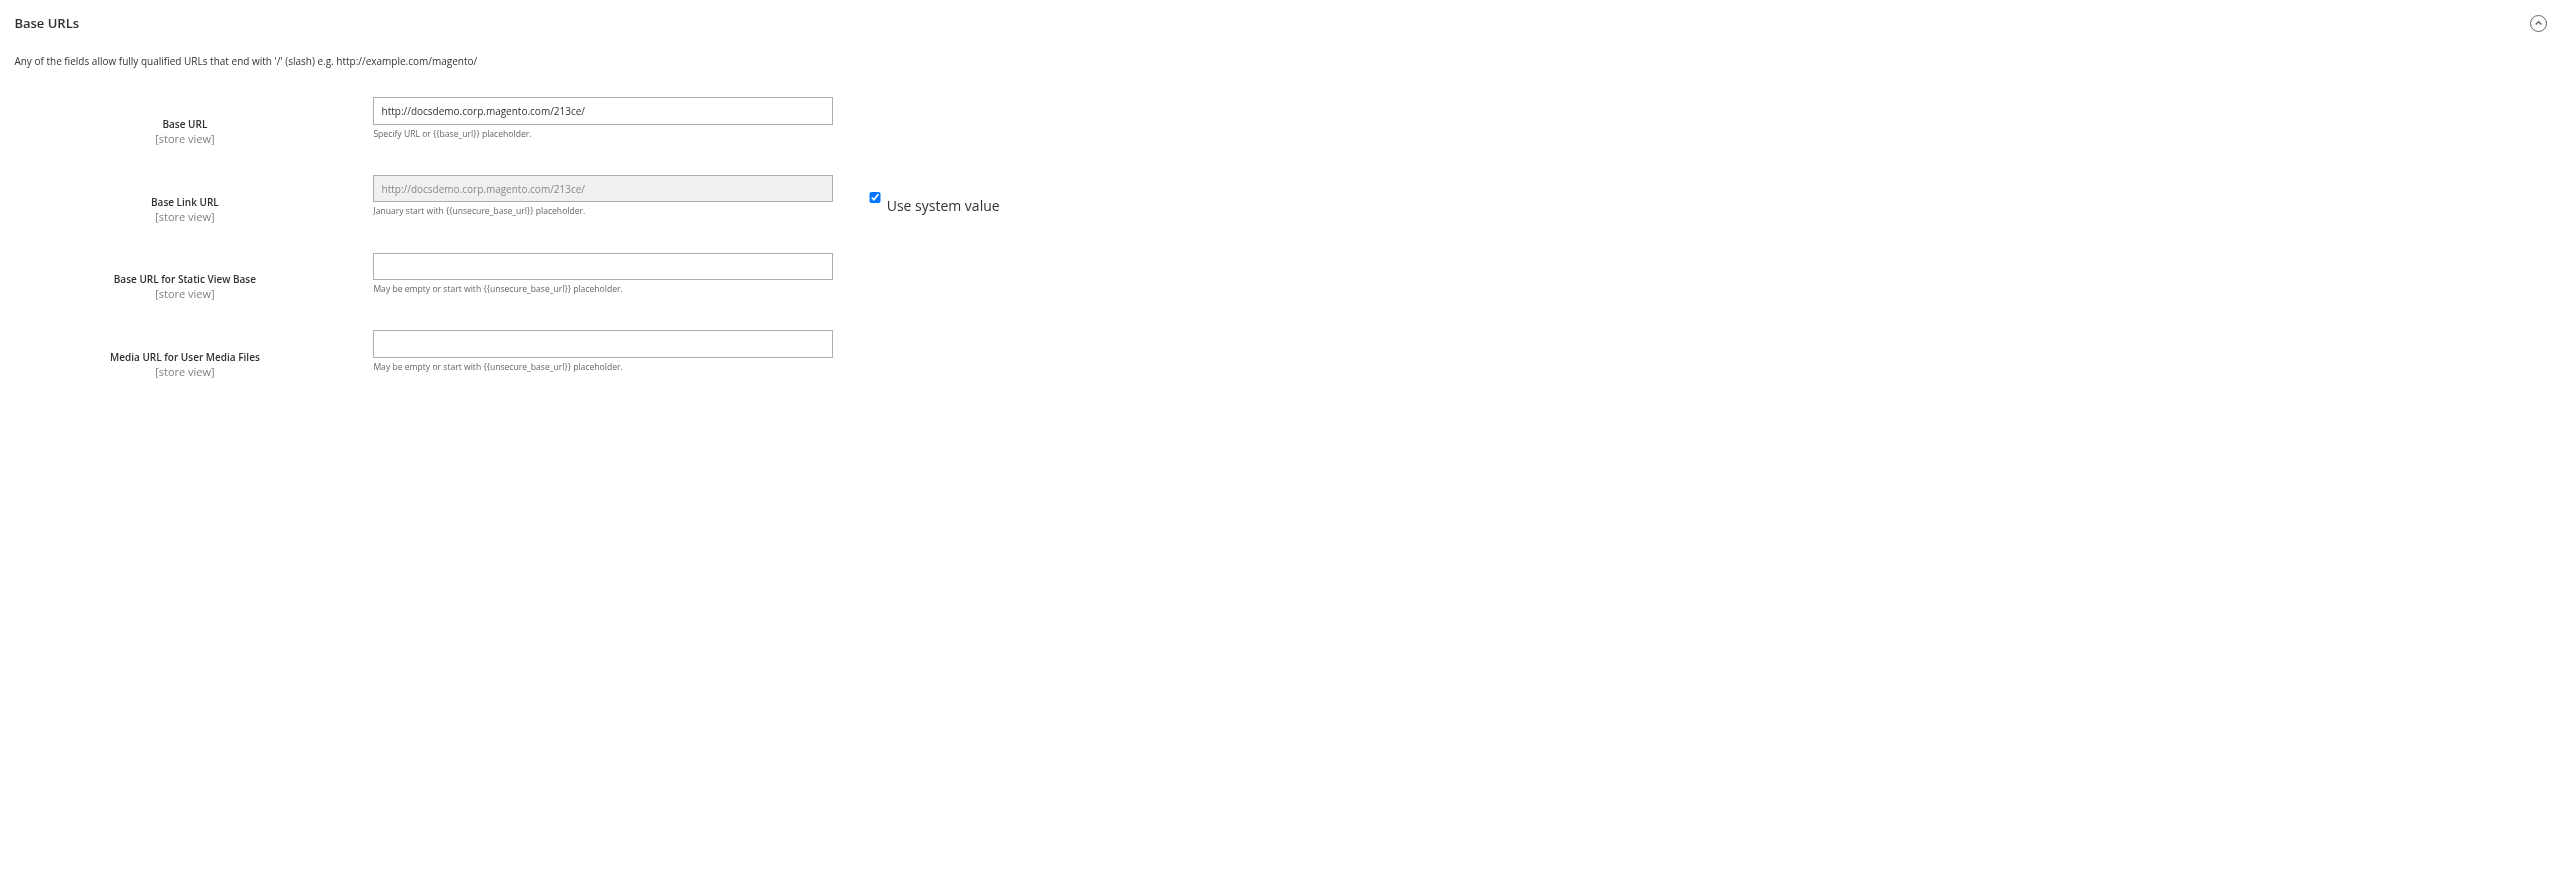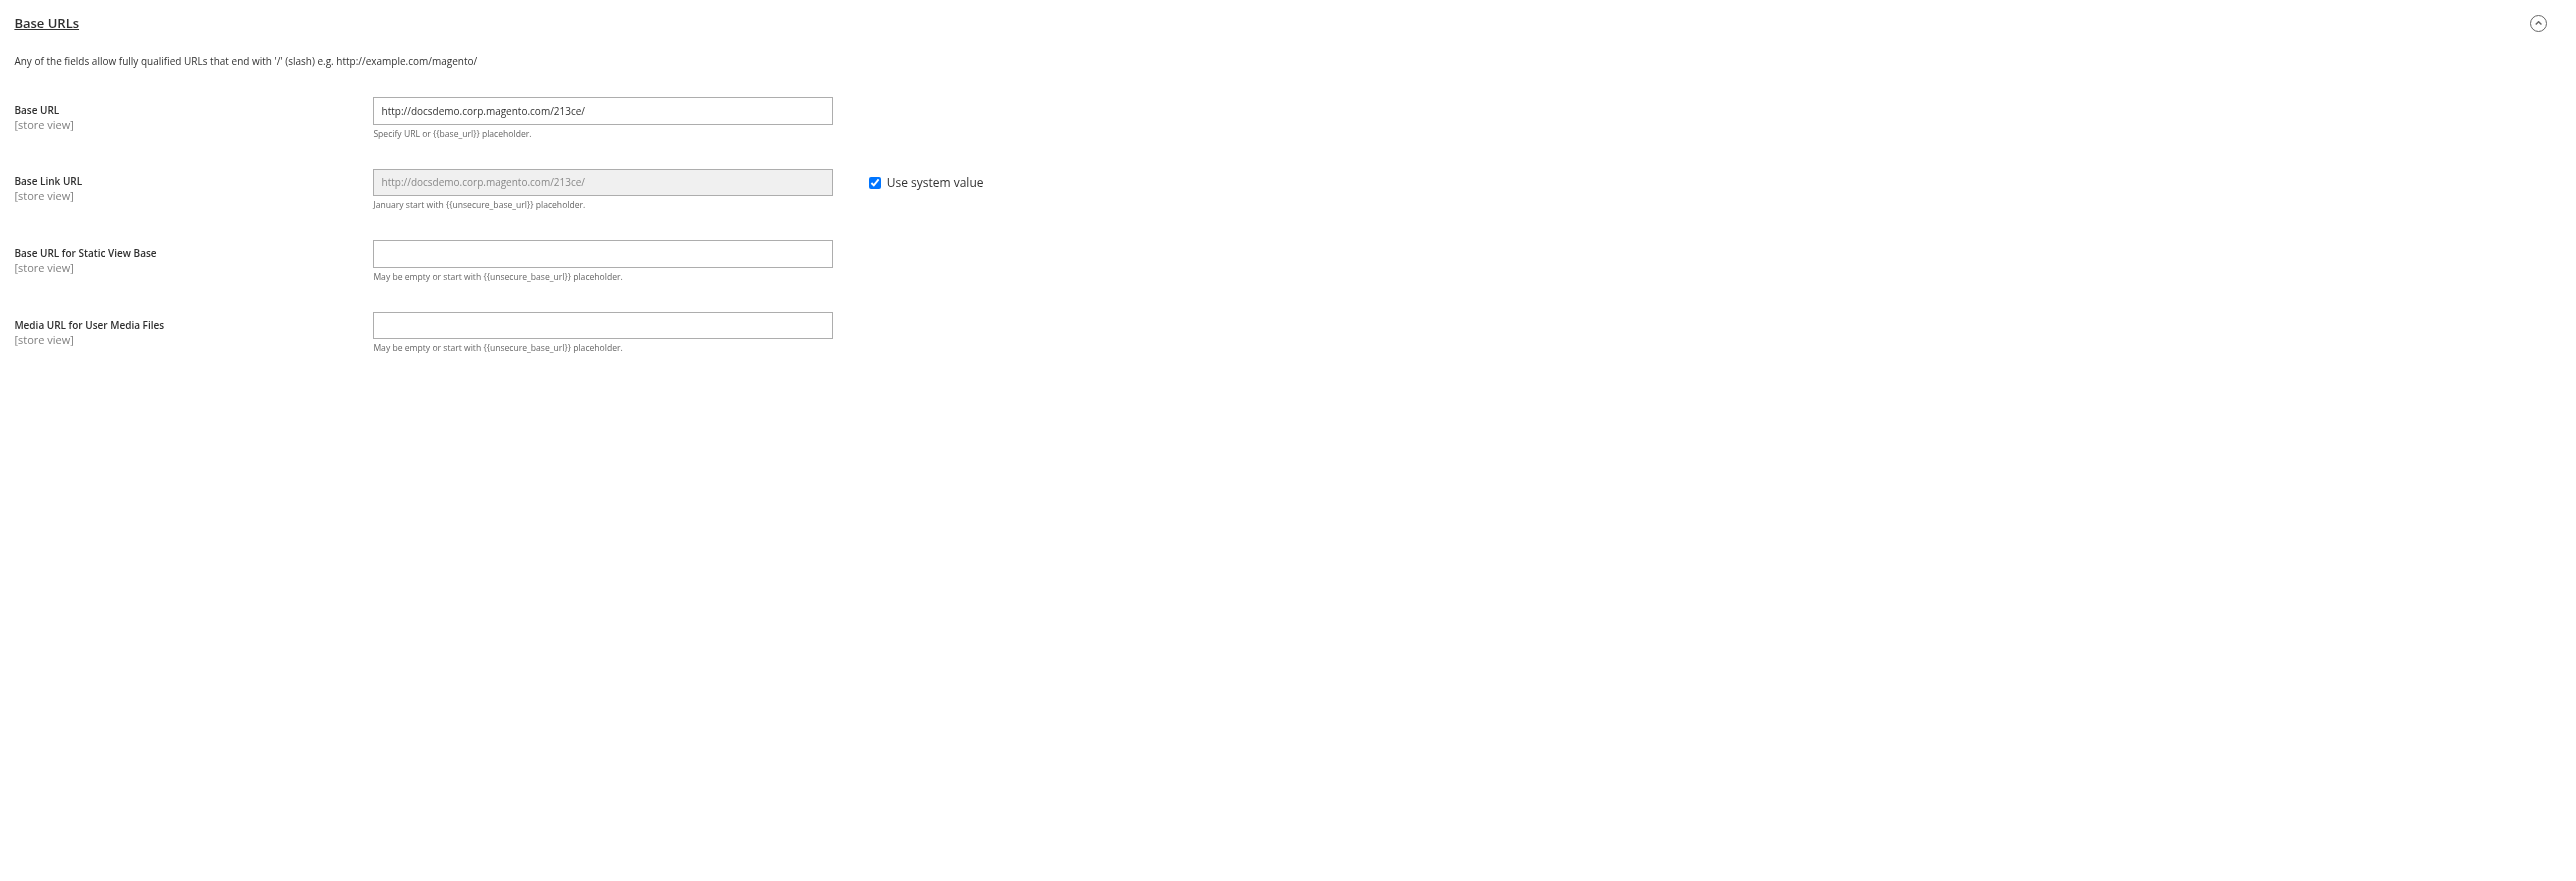--- a/index.html
+++ b/index.html
@@ -17,21 +17,20 @@
     .section-header {
       display: flex;
       justify-content: space-between;
       align-items: center;
       margin-bottom: 21.6px;
     }
     .section-title {
       font-size: 13px;
       font-weight: 600;
       color: #303030;
-      text-decoration: underline;
     }
     .collapse-icon {
       width: 17px;
       height: 17px;
       border: 1.1px solid #666;
       border-radius: 50%;
       display: flex;
       align-items: center;
       justify-content: center;
       cursor: pointer;
@@ -49,23 +48,24 @@
       color: #333;
       margin-bottom: 29px;
     }
     .form-row {
       display: flex;
       align-items: flex-start;
       margin-bottom: 29px;
     }
     .label-col {
       width: 359px;
-      text-align: left;
+      text-align: center;
       padding-right: 18px;
       padding-top: 5.8px;
+      margin-top: 14px;
     }
     .field-label {
       font-size: 10px;
       font-weight: 600;
       color: #303030;
     }
     .field-scope {
       font-size: 11px;
       color: #808080;
       font-weight: 400;
@@ -97,22 +97,23 @@
       display: flex;
       align-items: center;
     }
     .checkbox-col input[type="checkbox"] {
       width: 11.5px;
       height: 11.5px;
       margin-right: 5.8px;
       cursor: pointer;
     }
     .checkbox-label {
-      font-size: 12px;
+      font-size: 14px;
       color: #333;
+      margin-top: 15px;
     }
   </style>
 </head>
 <body>
 
 <div class="section-header">
   <div class="section-title">Base URLs</div>
   <div class="collapse-icon">
     <svg viewBox="0 0 10 6">
         <path d="M1 5 L5 1 L9 5"></path>

